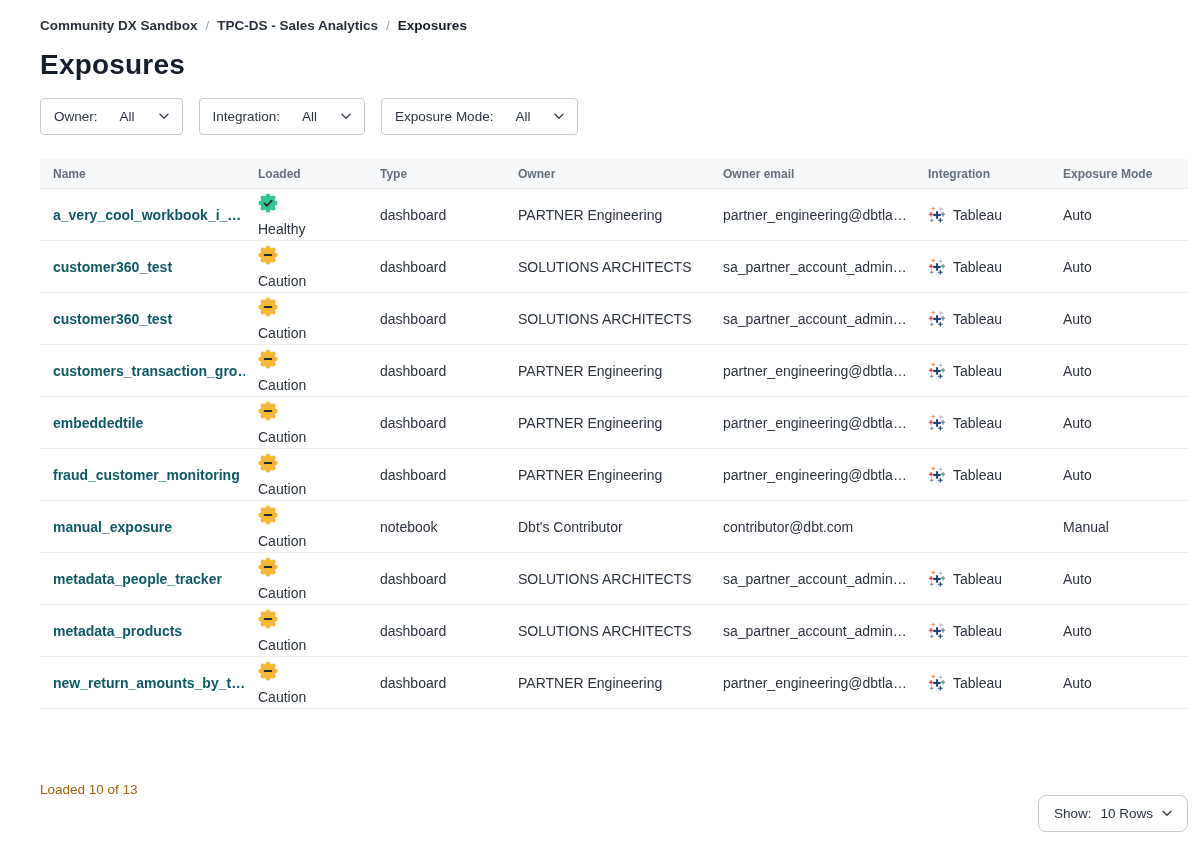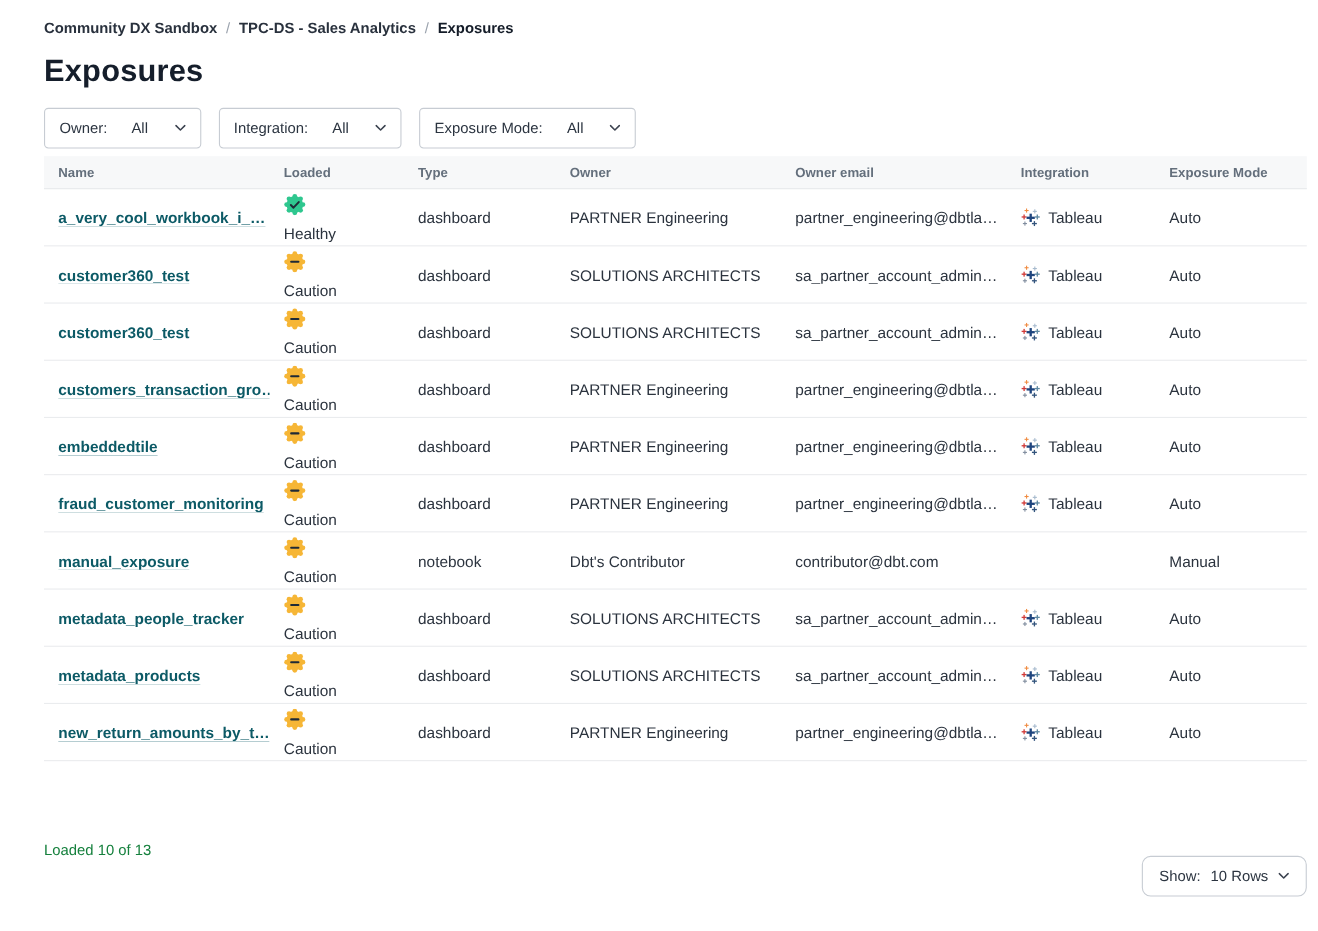--- a/index.html
+++ b/index.html
@@ -27,21 +27,21 @@
     height: 37px; padding: 0 13px;
     background: #fff; border: 1px solid #c7ccd3; border-radius: 4px;
     font-size: 13.5px; color: #2b3440; cursor: pointer;
     font-family: "Liberation Sans", sans-serif;
   }
   .filter-btn .chev { margin-left: 2px; display: inline-flex; }
 
   .chev svg { display: block; }
 
   
-  .table { margin-top: 7px; width: 1148px; }
+  .table { margin-top: 24px; width: 1148px; }
   .grid-row {
     display: grid;
     grid-template-columns: 205px 122px 138px 205px 205px 135px 1fr;
     align-items: center;
   }
   .thead {
     background: #f7f8f9;
     height: 30px;
     border-bottom: 1px solid #e7e9ec;
   }
@@ -69,21 +69,21 @@
   
   .load-more-row { height: 52px; display: flex; align-items: center; width: 1148px; border-bottom: 1px solid #dfe2e6; }
   .load-more-row .rule { flex: 1; height: 1px; background: #e9ebee; }
   .load-more-link { padding: 0 16px; font-size: 14px; color: #0c5a66; cursor: pointer; }
 
   
   .footer-bar {
     width: 1148px; margin-top: 38px;
     display: flex; align-items: center; justify-content: space-between;
   }
-  .loaded-text { font-size: 13.5px; color: #15803d; }
+  .loaded-text { font-size: 13.5px; color: #a16207; }
   .show-btn {
     display: inline-flex; align-items: center; gap: 9px;
     height: 37px; padding: 0 15px;
     background: #fff; border: 1px solid #c7ccd3; border-radius: 8px;
     font-size: 13.5px; color: #2b3440; cursor: pointer;
     font-family: "Liberation Sans", sans-serif;
     margin-top: 48px;
   }
 </style>
 </head>

